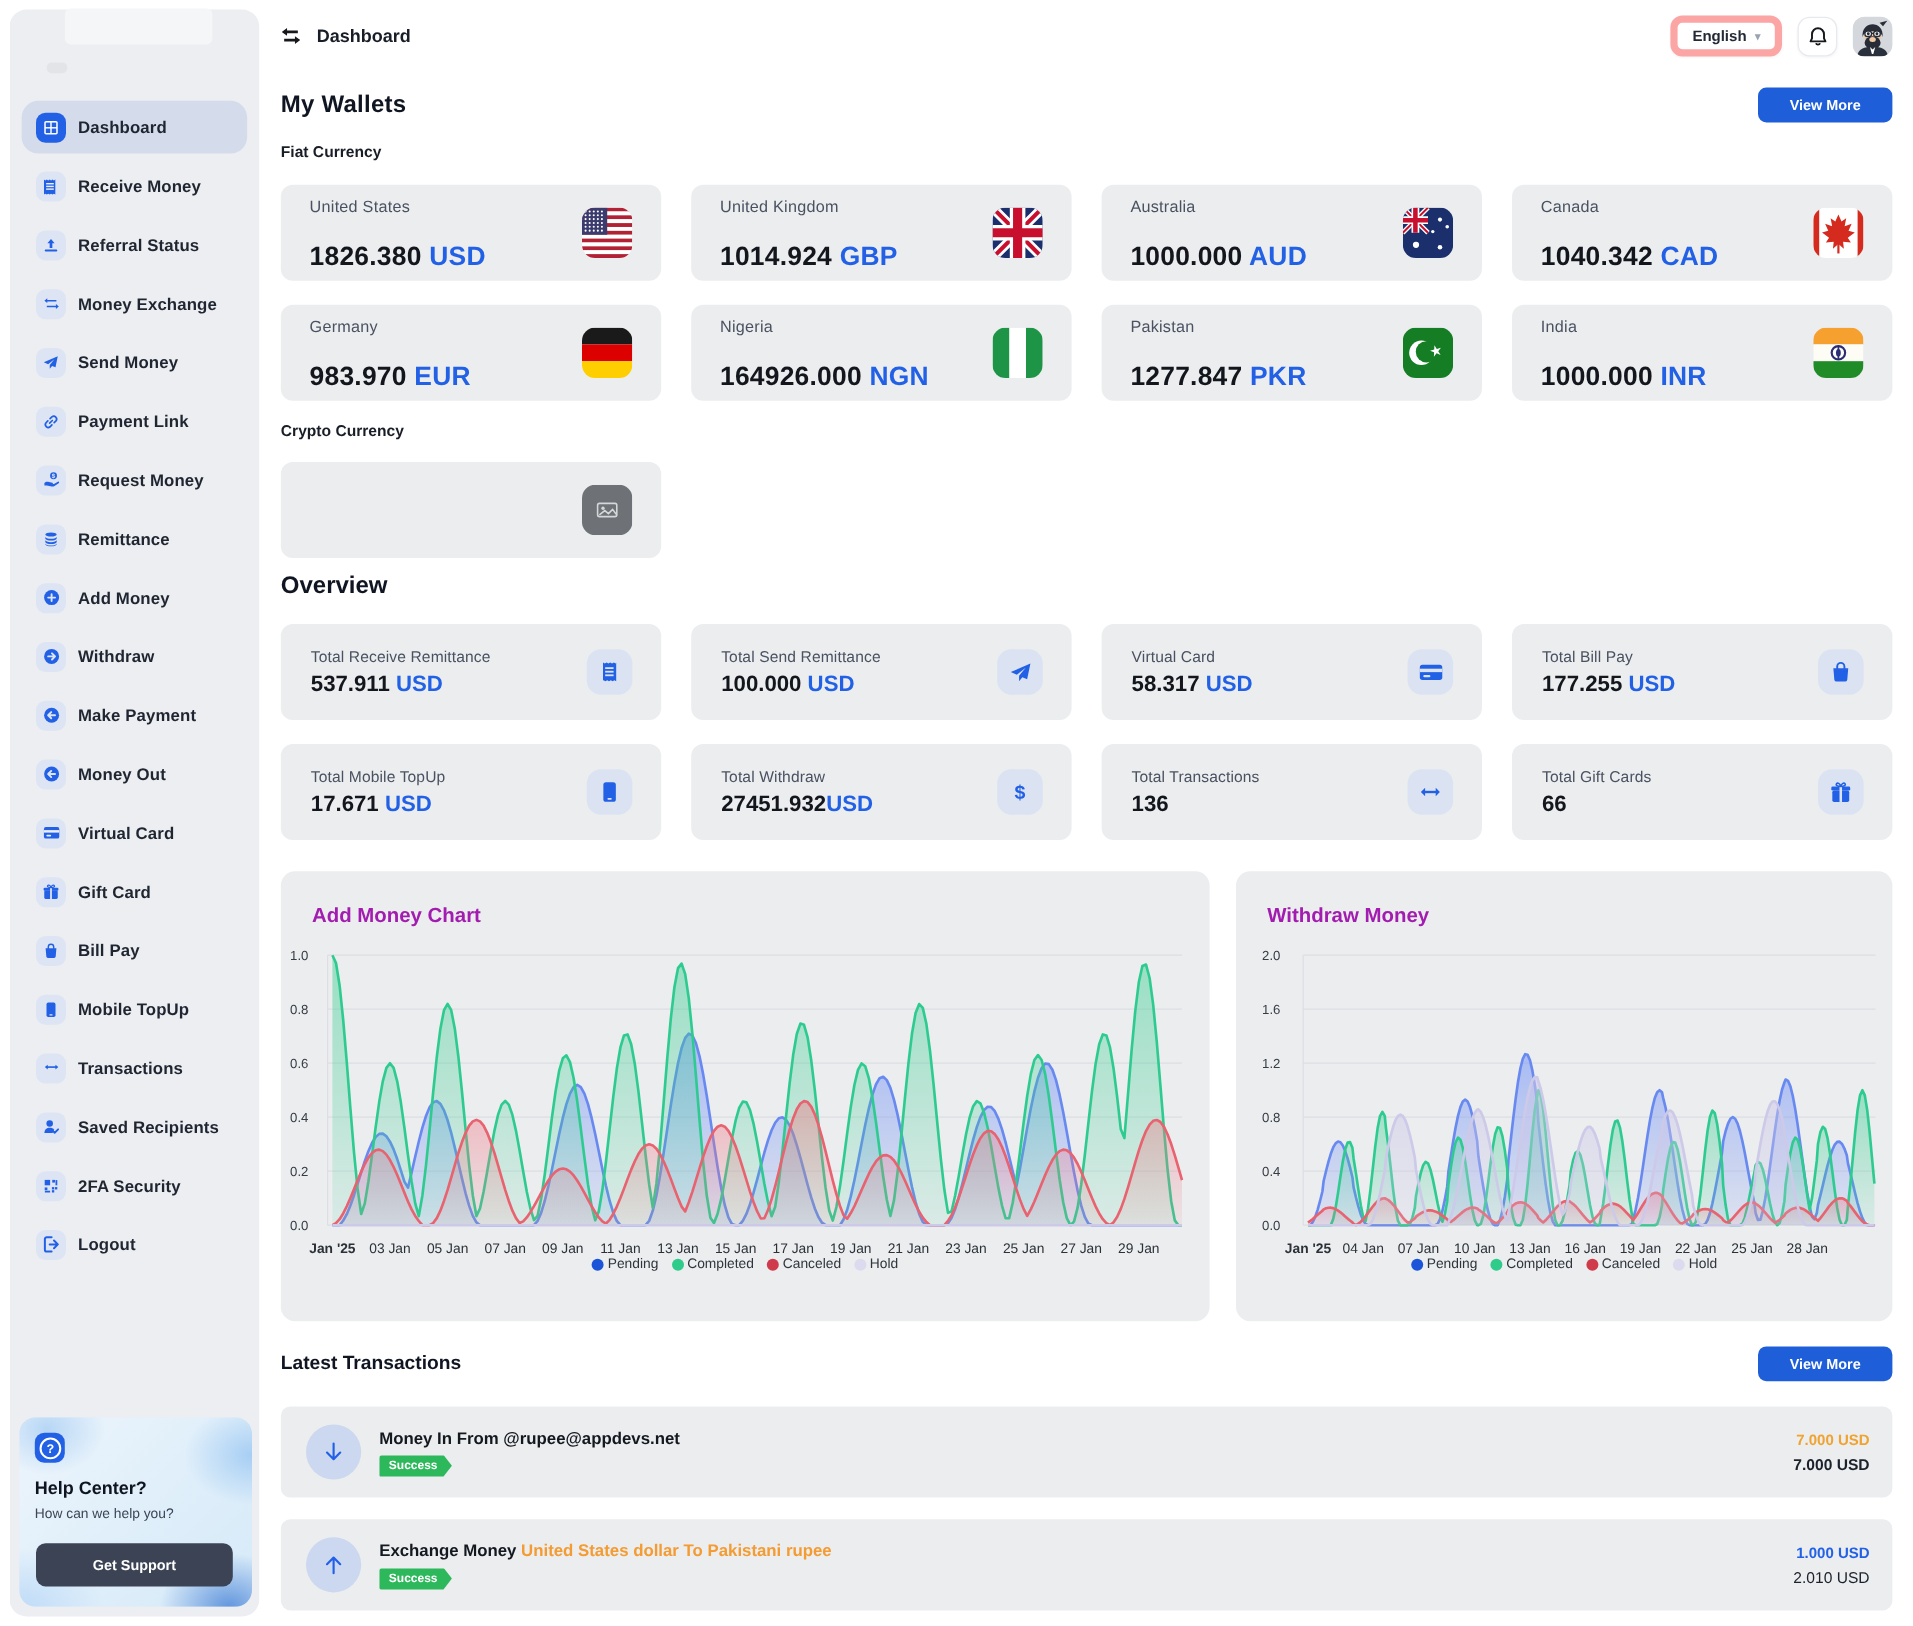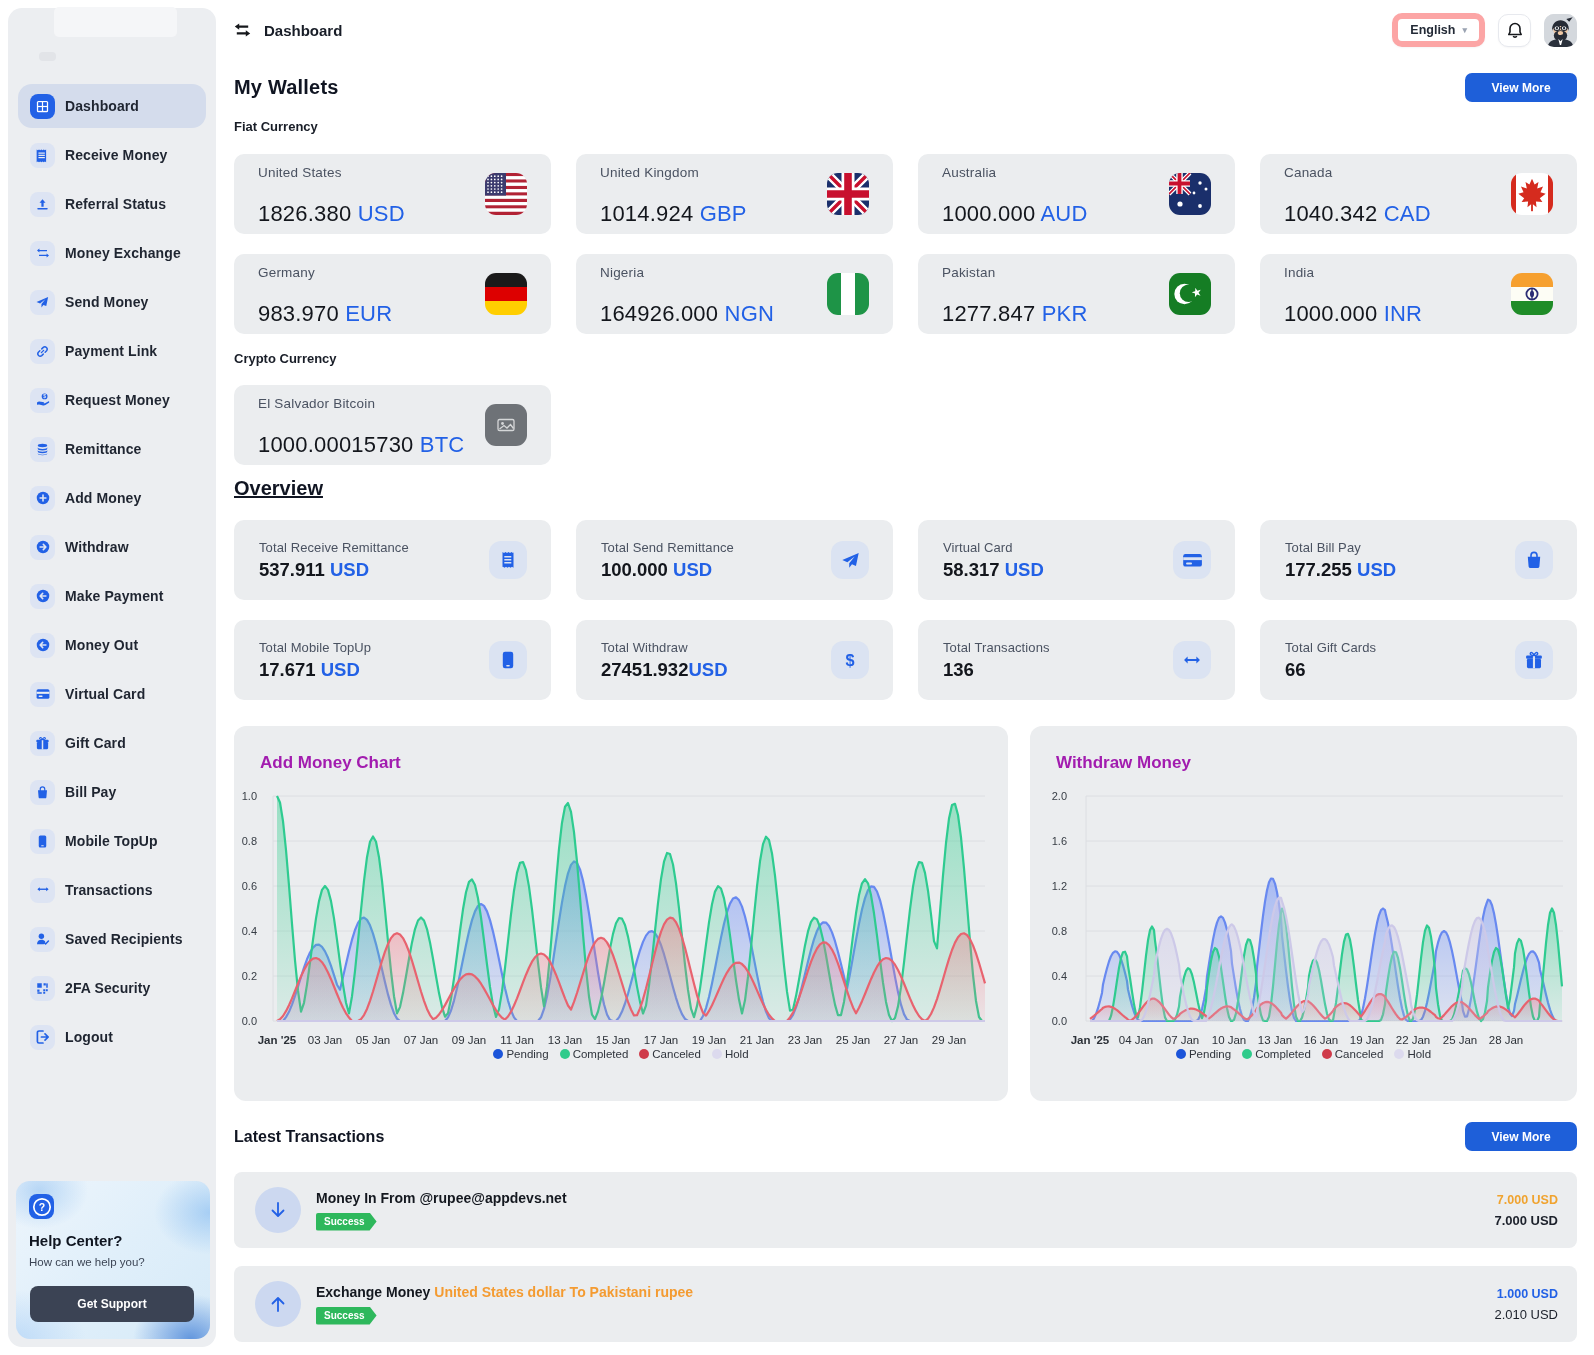--- a/index.html
+++ b/index.html
@@ -36,21 +36,21 @@
 .btn-ico { width:33px; height:33px; background:#fff; border:1px solid #e7e9ee; border-radius:10px; display:flex; align-items:center; justify-content:center; box-shadow:0 1px 2px rgba(16,24,40,.04); }
 .avatar { width:33px; height:33px; border-radius:10px; background:#d8dbdf; overflow:hidden; }
 .sechead { display:flex; align-items:center; height:29px;gap:44px; }
 .sechead h2 { font-size:20px; color:#101522; letter-spacing:0.2px; }
 .viewmore { margin-left:auto; width:112px; height:29px; background:#1e5fd9; color:#fff; font-size:12px; font-weight:bold; border-radius:7px; display:flex; align-items:center; justify-content:center; }
 .sublabel { font-size:13px; font-weight:bold; color:#181d27; }
 
 .wgrid { display:grid; grid-template-columns:repeat(4, 1fr); gap:20px 25px; }
 .wcard { height:80px; background:#ebedef; border-radius:10px; padding:0 24px; display:flex; align-items:center; }
 .winfo { position:relative; top:2px; } .winfo .wname { font-size:13.5px; color:#4a5261; letter-spacing:0.2px; }
-.winfo .wval { margin-top:21px; font-size:22px; font-weight:normal; color:#13161c; letter-spacing:0.2px; }
+.winfo .wval { margin-top:21px; font-size:22px; font-weight:bold; color:#13161c; letter-spacing:0.2px; }
 .winfo .wcur { color:#2261e6; }
 .wflag { margin-left:auto; width:42px; height:42px; border-radius:11px; overflow:hidden; flex:none; }
 
 .ogrid { display:grid; grid-template-columns:repeat(4, 1fr); gap:20px 25px; }
 .ocard { height:80px; background:#ebedef; border-radius:10px; padding:0 24px 0 25px; display:flex; align-items:center; }
 .oinfo .oname { font-size:13px; color:#4a5261; letter-spacing:0.1px; }
 .oinfo .oval { margin-top:4px; font-size:18.5px; font-weight:bold; color:#13161c; }
 .oinfo .ocur { color:#2261e6; }
 .oicon { margin-left:auto; width:38px; height:38px; border-radius:12px; background:#dbe3f2; display:flex; align-items:center; justify-content:center; flex:none; }
 
@@ -481,35 +481,31 @@
             <rect y="28" width="42" height="14" fill="#1f8c28"></rect>
             <circle cx="21" cy="21" r="5.6" fill="none" stroke="#2b2d75" stroke-width="1.8"></circle>
             <ellipse cx="21" cy="21" rx="2" ry="3.2" fill="#2b2d75"></ellipse>
             <path d="M21 15.2 V26.8" stroke="#2b2d75" stroke-width="1.4"></path>
           </svg></div>
       </div>
     </div>
     <div class="sublabel" style="margin-top:17px;">Crypto Currency</div>
     <div class="wgrid" style="margin-top:19px;">
 <div class="wcard">
-        <div class="winfo">
-          <div class="wname">El Salvador Bitcoin</div>
-          <div class="wval">1000.00015730 <span class="wcur">BTC</span></div>
-        </div>
         <div class="wflag"><svg width="42" height="42" viewBox="0 0 42 42">
             <rect width="42" height="42" fill="#6e7277"></rect>
             <g opacity="0.85">
               <rect x="13" y="15.5" width="16" height="11" rx="1.6" fill="none" stroke="#e8e9ea" stroke-width="1.3"></rect>
               <circle cx="17.5" cy="19.5" r="1.4" fill="#e8e9ea"></circle>
               <path d="M14.5 25 L19 21.5 L22 24 L25.5 20.5 L28.5 24.5" stroke="#e8e9ea" stroke-width="1.3" fill="none"></path>
             </g>
           </svg></div>
       </div>
     </div>
-    <h2 style="font-size:20px;color:#101522;margin-top:12px;text-decoration:underline;">Overview</h2>
+    <h2 style="font-size:20px;color:#101522;margin-top:12px;">Overview</h2>
     <div class="ogrid" style="margin-top:20px;">
 <div class="ocard">
         <div class="oinfo">
           <div class="oname">Total Receive Remittance</div>
           <div class="oval">537.911 <span class="ocur">USD</span></div>
         </div>
         <div class="oicon">
           <svg width="20" height="20" viewBox="0 0 20 20" fill="none">
             <path d="M4.5 2 L6 3 L7.5 2 L9 3 L10.5 2 L12 3 L13.5 2 L15 3 L15.5 2.2 V17.8 L14 16.8 L12.5 17.8 L11 16.8 L9.5 17.8 L8 16.8 L6.5 17.8 L5 16.8 L4.5 17 Z" fill="#2261e6"></path>
             <rect x="6.3" y="6" width="7" height="1.5" fill="#dbe3f2"></rect>

